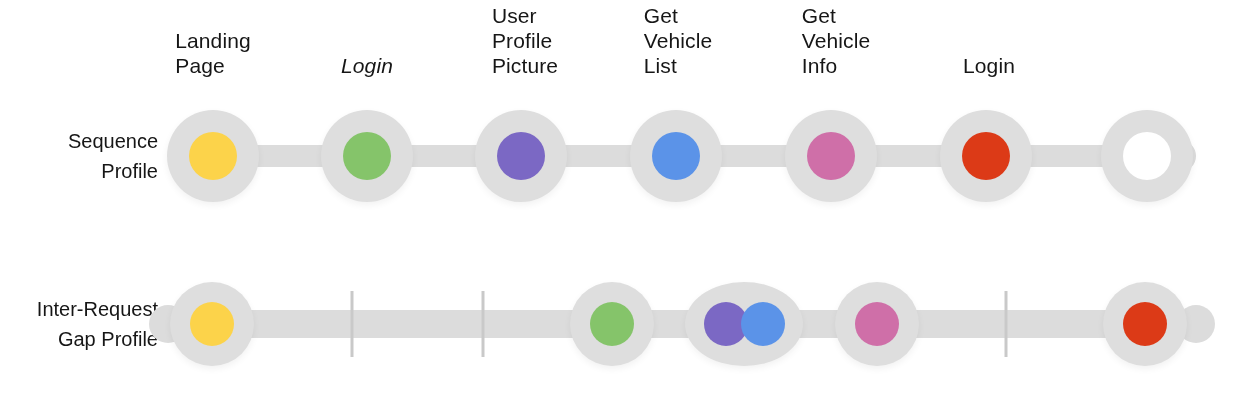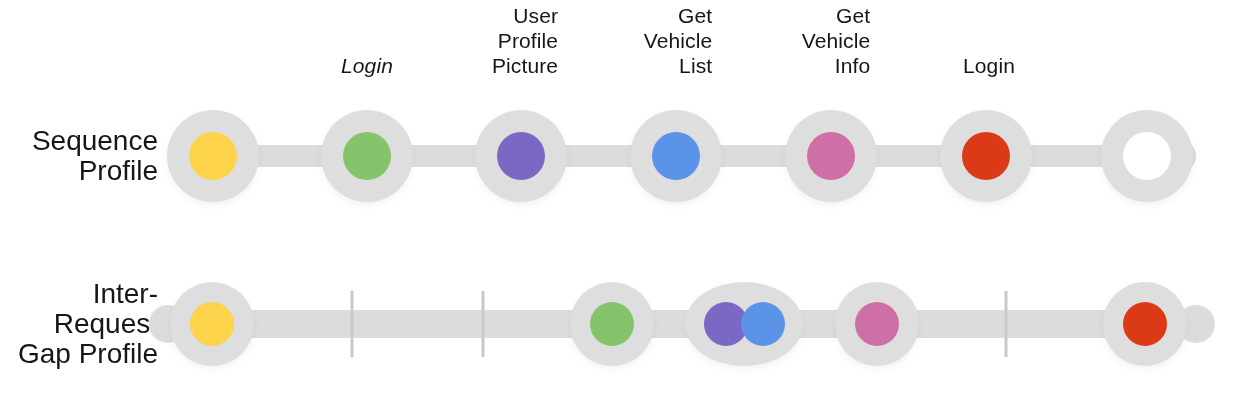--- a/index.html
+++ b/index.html
@@ -16,34 +16,34 @@
     position: relative;
     width: 1242px;
     height: 416px;
     background: #ffffff;
     overflow: hidden;
   }
 
   
   .col-label {
     position: absolute;
-    text-align: right;
+    text-align: left;
     font-size: 21px;
     line-height: 25px;
     color: #161616;
     white-space: pre-line;
     transform: translateX(-50%);
     letter-spacing: 0.1px;
   }
 
   
   .row-label {
     position: absolute;
     text-align: right;
-    font-size: 28px;
+    font-size: 20px;
     line-height: 30px;
     color: #161616;
     white-space: pre-line;
     transform: translateY(-50%);
   }
 
   
   .track {
     position: absolute;
     background: #dcdcdc;
@@ -84,20 +84,22 @@
   .dot {
     position: absolute;
     border-radius: 50%;
     transform: translate(-50%, -50%);
   }
 </style>
 </head>
 <body>
 
 <div id="figure" style="width: 1242px; height: 416px; background: rgb(255, 255, 255);">
+    <div class="col-label" style="left: 213px; bottom: 338px;">Landing
+Page</div>
     <div class="col-label" style="left: 367px; bottom: 338px; font-style: italic;">Login</div>
     <div class="col-label" style="left: 525px; bottom: 338px;">User
 Profile
 Picture</div>
     <div class="col-label" style="left: 678px; bottom: 338px;">Get
 Vehicle
 List</div>
     <div class="col-label" style="left: 836px; bottom: 338px;">Get
 Vehicle
 Info</div>

